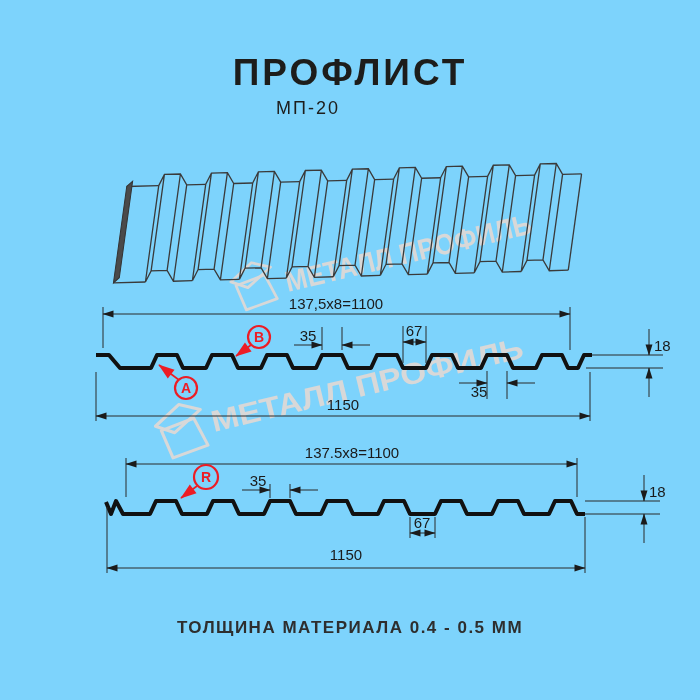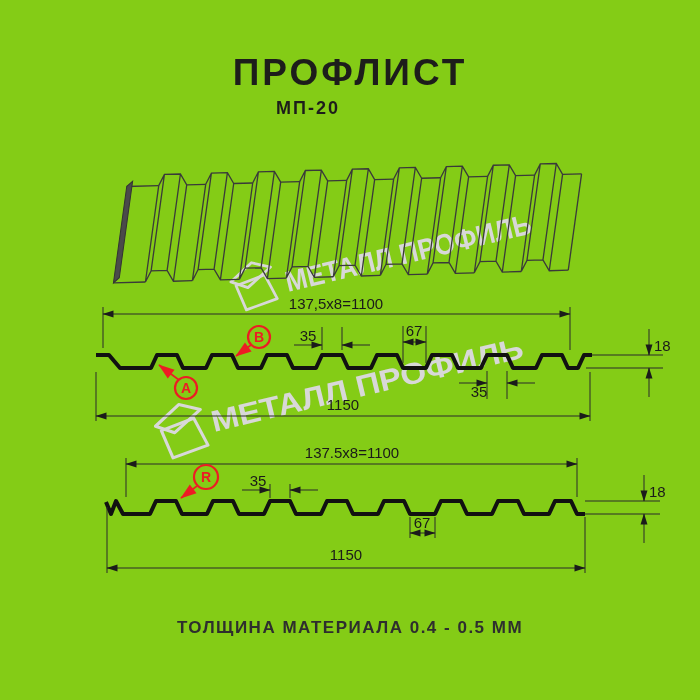--- a/index.html
+++ b/index.html
@@ -1,21 +1,21 @@
 <!DOCTYPE html>
 <html><head>
 <meta charset="utf-8">
 <style>
   html,body{margin:0;padding:0;background:#ffffff;}
-  .page{position:relative;width:700px;height:700px;background:#84cc16;overflow:hidden;
+  .page{position:relative;width:700px;height:700px;background:#7dd3fc;overflow:hidden;
         font-family:"Liberation Sans",sans-serif;}
   .title{position:absolute;top:52px;left:0;width:700px;text-align:center;
          font-size:37px;font-weight:700;letter-spacing:3px;color:#1d1d1b;}
   .subtitle{position:absolute;top:98px;left:0;width:616px;text-align:center;
-            font-size:18px;font-weight:700;letter-spacing:2px;color:#1d1d1b;}
+            font-size:18px;font-weight:400;letter-spacing:2px;color:#1d1d1b;}
   .footer{position:absolute;top:618px;left:0;width:700px;text-align:center;
           font-size:17px;font-weight:600;letter-spacing:1.5px;color:#2e2e2e;}
   svg{position:absolute;top:0;left:0;}
   .dimtxt{font-family:"Liberation Sans",sans-serif;font-size:15px;fill:#1a1a1a;}
   .redtxt{font-family:"Liberation Sans",sans-serif;font-size:14px;font-weight:700;fill:#ed1c24;}
   .wmtxt{font-family:"Liberation Sans",sans-serif;font-weight:700;fill:#d8d8d8;}
 </style>
 </head>
 <body>
 

